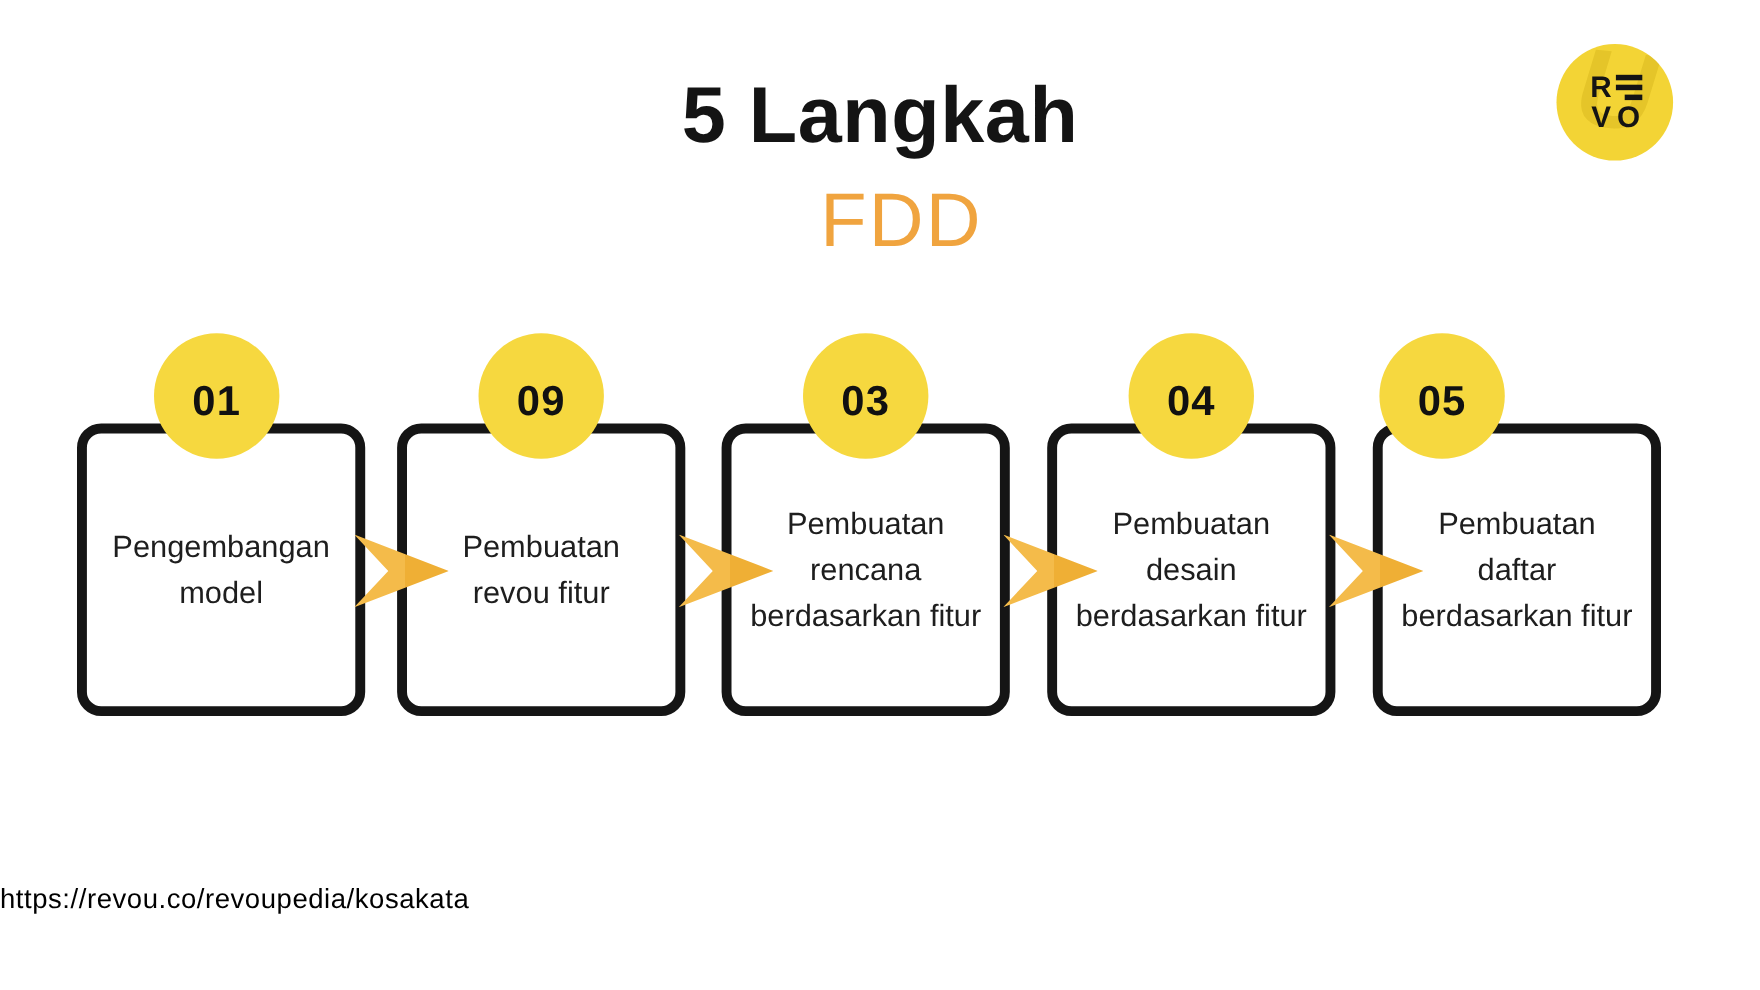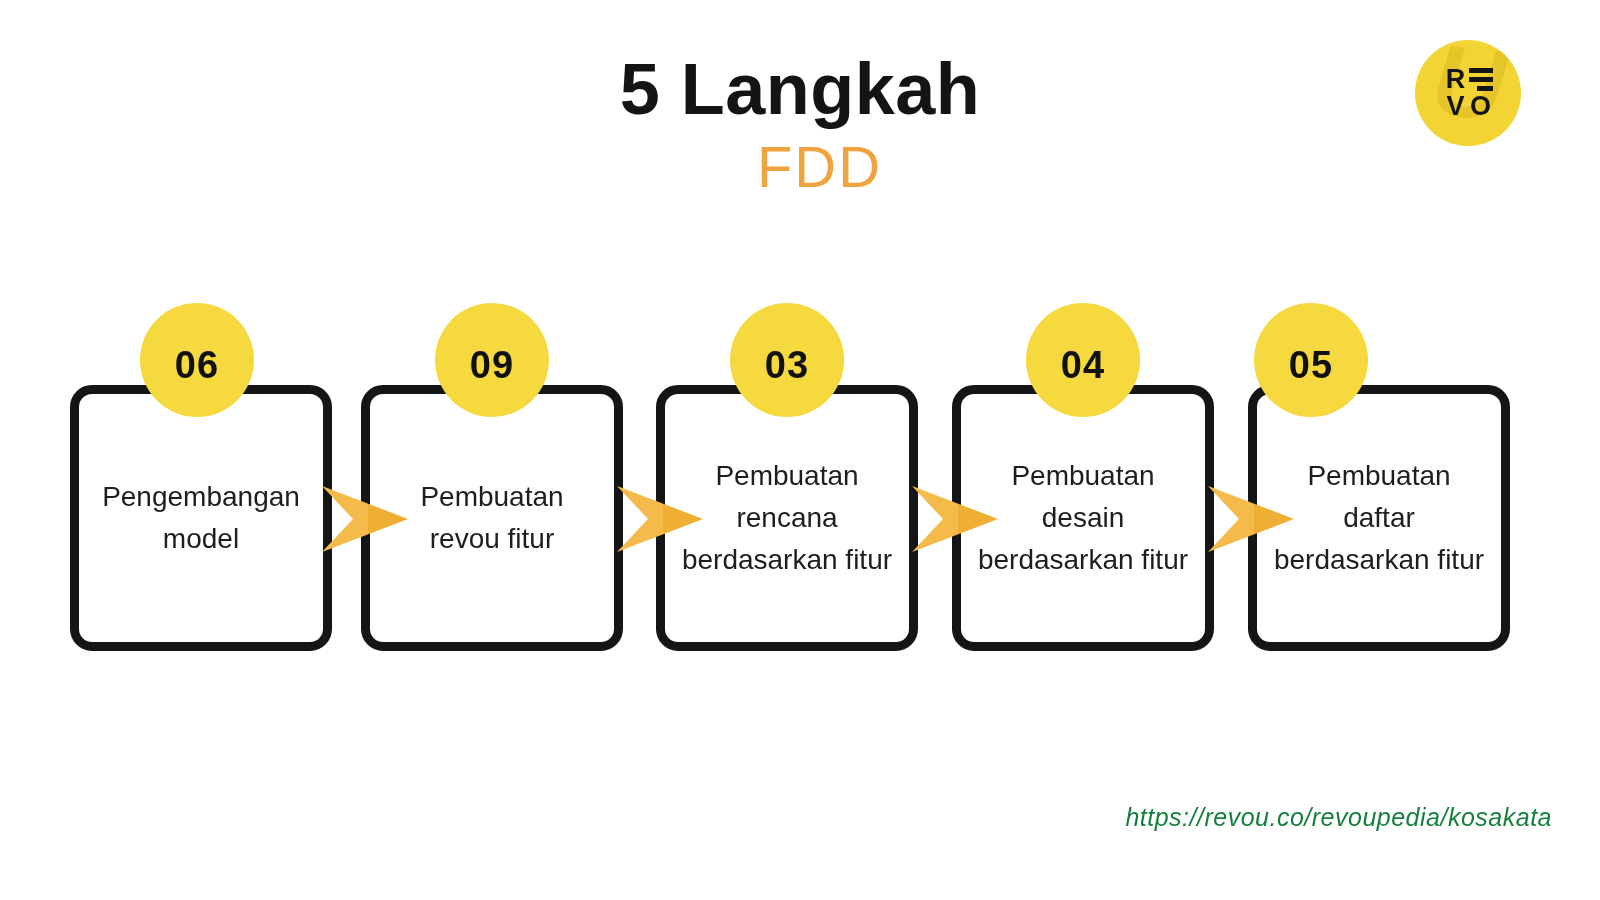--- a/index.html
+++ b/index.html
@@ -5,25 +5,25 @@
   html,body { margin:0; padding:0; background:#e8e8e8; }
   .canvas {
     position:relative; width:1600px; height:900px; margin:0 auto;
     background:#ffffff; overflow:hidden;
     font-family:"Liberation Sans", sans-serif;
   }
 
   
   .title-block { position:absolute; top:48px; left:0; width:100%; text-align:center; }
   .title-main {
-    margin:0; font-size:72px; line-height:1.15; font-weight:bold;
+    margin:16px; font-size:72px; line-height:1.15; font-weight:bold;
     color:#141414; letter-spacing:0.5px;
   }
   .title-sub {
-    margin:4px 0 0 0; font-size:58px; line-height:1.1; font-weight:500;
+    margin:4px 0 0 0; font-size:69px; line-height:1.1; font-weight:500;
     color:#F0A43F; letter-spacing:2px;padding-left:39px;
   }
 
   
   .logo {
     position:absolute; left:1415px; top:40px; width:106px; height:106px;
     border-radius:50%; background:#F3D435; overflow:hidden;
   }
   .logo-watermark {
     position:absolute; left:18px; top:-8px; font-size:100px; line-height:1;
@@ -59,22 +59,22 @@
 
   
   .arrow {
     position:absolute; top:486px; width:86px; height:66px; z-index:4;
     background:linear-gradient(to right, #F4BB4A 0 54%, #EFAF35 54%);
     clip-path:polygon(0 0, 100% 50%, 0 100%, 36% 50%);
   }
 
   
   .footer {
-    position:absolute; top:803px; left:0; width:1552px; text-align:right;
-    font-style:italic; font-size:25px; letter-spacing:0.5px; color:#15803d;
+    position:absolute; top:803px; left:0; width:1552px; text-align:left;
+    font-size:25px; letter-spacing:0.5px; color:#000000;
   }
 </style>
 </head>
 <body>
 
 <div class="canvas">
 
   <div class="title-block">
     <h1 class="title-main">5 Langkah</h1>
     <h2 class="title-sub">FDD</h2>
@@ -88,21 +88,21 @@
           <i></i>
           <i></i>
           <i></i>
         </span>
       <span>V</span>
       <span>O</span>
     </div>
   </div>
 
   <div class="badge" style="left:140px">
-      <span>06</span>
+      <span>01</span>
     </div>
   <div class="badge" style="left:435px">
       <span>09</span>
     </div>
   <div class="badge" style="left:730px">
       <span>03</span>
     </div>
   <div class="badge" style="left:1026px">
       <span>04</span>
     </div>

